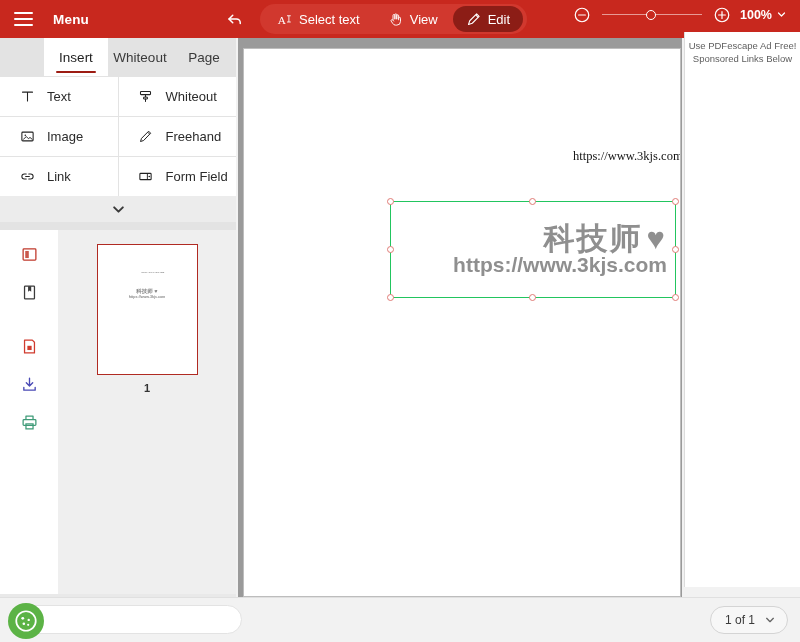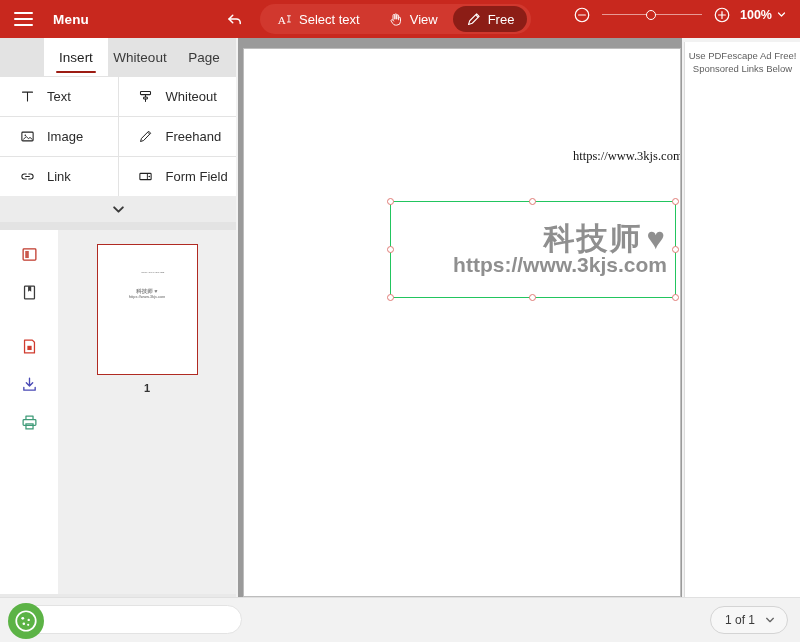--- a/index.html
+++ b/index.html
@@ -362,21 +362,21 @@
   .h-tr { right: -4px; top: -4px; }
   .h-ml { left: -4px; top: calc(50% - 4px); }
   .h-mr { right: -4px; top: calc(50% - 4px); }
   .h-bl { left: -4px; bottom: -4px; }
   .h-bc { left: calc(50% - 4px); bottom: -4px; }
   .h-br { right: -4px; bottom: -4px; }
 
   
   .adpanel {
     position: absolute;
-    left: 684px; top: 42px;
+    left: 684px; top: 32px;
     width: 116px;
     height: 555px;
     background: #ffffff;
     border-left: 1px solid #dcdcdc;
     box-sizing: border-box;
     padding-top: 8px;
   }
   .ad-text {
     text-align: center;
     font-size: 9.5px;
@@ -490,21 +490,21 @@
           <span>View</span>
         </div>
 
         <div class="mode-item active">
           <span class="glyph">
             <svg width="15" height="15" viewBox="0 0 24 24">
               <path d="M4 20 l2-6 L17 3 l4 4 L10 18 l-6 2 z" fill="none" stroke="#ffffff" stroke-width="1.7" stroke-linejoin="round"></path>
               <path d="M15.5 4.5 l4 4" fill="none" stroke="#ffffff" stroke-width="1.7"></path>
             </svg>
           </span>
-          <span>Free</span>
+          <span>Edit</span>
         </div>
 
       </div>
     </div>
 
     <div class="zoom-group">
       <div class="zoom-btn">
         <svg width="18" height="18" viewBox="0 0 24 24">
           <circle cx="12" cy="12" r="9" fill="none" stroke="#ffffff" stroke-width="1.6"></circle>
           <path d="M7.5 12 h9" stroke="#ffffff" stroke-width="1.6" stroke-linecap="round"></path>

